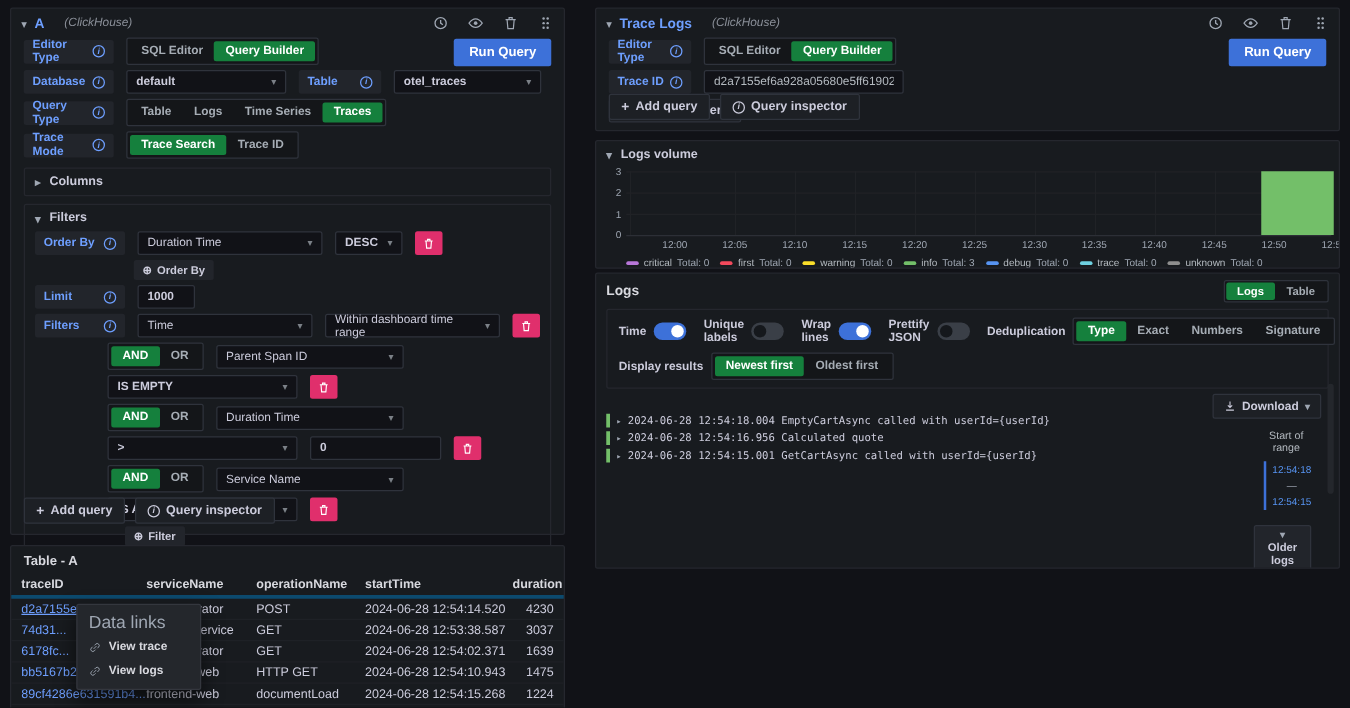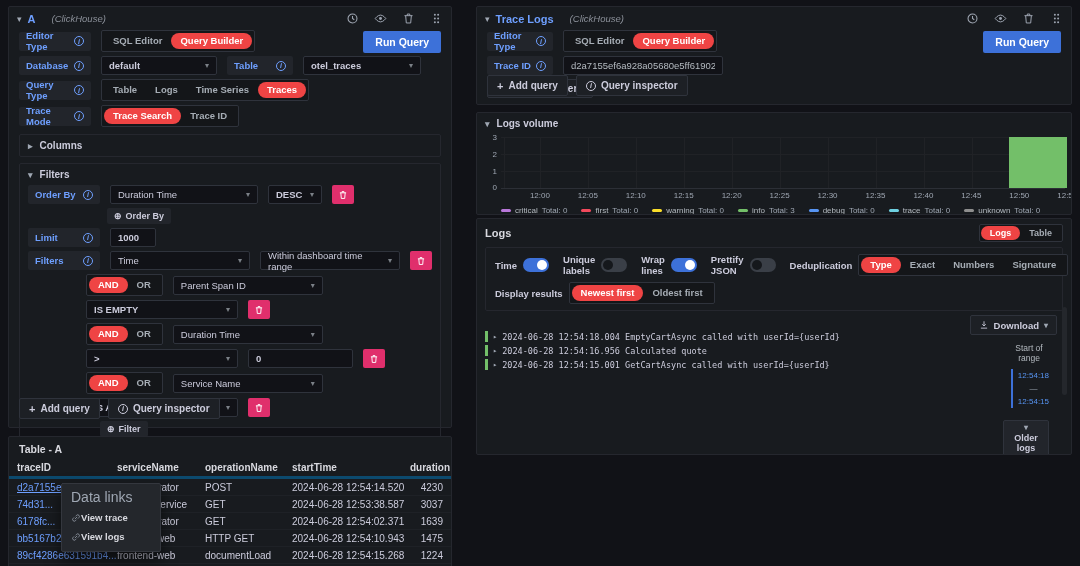--- a/index.html
+++ b/index.html
@@ -22,21 +22,21 @@
   .frow { display:flex; align-items:center; gap:10px; margin-bottom:4px; }
   .chip { flex:0 0 auto; display:inline-flex; align-items:center; justify-content:space-between; gap:5px;
           background:#22252b; color:#6e9fff; font-size:9.5px; font-weight:bold; height:19px;
           padding:0 7px; border-radius:2px; width:72px; }
   .chip.w64 { width:66px; }
   .info { width:10px; height:10px; border:1px solid #6e9fff; border-radius:50%; font-size:7px;
           display:inline-flex; align-items:center; justify-content:center; font-style:italic; flex:0 0 auto;}
   .seg { display:inline-flex; border:1px solid #2f333c; border-radius:2px; background:#141619; padding:2px; }
   .sb { padding:0 9px; height:16px; line-height:16px; border-radius:2px; color:#a6adb5; font-size:9.5px;
         font-weight:bold; cursor:pointer; white-space:nowrap; }
-  .sb.on { background:#ef4444; color:#fff;border-radius:8px; }
+  .sb.on { background:#15803d; color:#fff; }
   .sel { display:flex; align-items:center; justify-content:space-between; background:#111217;
          border:1px solid #2f333c; border-radius:2px; height:19px; padding:0 7px; font-size:9.5px;
          color:#ccccdc; cursor:pointer; }
   .sel .ch { color:#7b8087; font-size:8px; margin-left:6px; }
   .inp { background:#111217; border:1px solid #2f333c; border-radius:2px; height:19px; padding:0 7px;
          font-size:9.5px; color:#ccccdc; font-family:inherit; font-weight:bold; }
   .trash { width:22px; height:19px; background:#e02f6c; border:none; border-radius:2px; display:flex;
            align-items:center; justify-content:center; color:#fff; cursor:pointer; flex:0 0 auto; }
   .trash svg { width:10px; height:10px; }
   .runbtn { position:absolute; right:10px; top:24px; background:#3d71d9; color:#fff; height:22px;
@@ -60,34 +60,34 @@
   
   .tbl { display:grid; grid-template-columns:100px 88px 87px 118px 1fr; padding:0 8px; align-items:center; }
   .tbl.hdr { font-weight:bold; color:#d8d9df; height:20px; border-bottom:3px solid #0c4a6e; }
   .trow { height:17px; border-bottom:1px solid #1e2126; }
   .tbl div:last-child { text-align:right; }
   .tid { color:#6e9fff; white-space:nowrap; overflow:hidden; cursor:pointer; }
   .tid.u { text-decoration:underline; }
   .popup { position:absolute; left:52px; top:46px; width:100px; background:#24272c; border:1px solid #34373e;
            border-radius:2px; box-shadow:0 8px 16px rgba(0,0,0,.55); padding:5px 9px; z-index:9; }
   .popup .ph { color:#9fa7b3; font-size:14px; margin-bottom:3px; }
-  .popup .pi { display:flex; align-items:center; color:#d8d9df; font-weight:bold; font-size:9.5px;
+  .popup .pi { display:flex; align-items:center; gap:6px; color:#d8d9df; font-weight:bold; font-size:9.5px;
                padding:4px 0; cursor:pointer; }
   .popup .pi svg { width:10px; height:10px; color:#9fa7b3; }
 
   
   .plot { position:relative; margin:8px 6px 0 24px; height:52px;
           background-image:repeating-linear-gradient(to right,#202226 0,#202226 1px,transparent 1px,transparent 48px);
           background-position:39px 0; border-bottom:1px solid #2c2f36; }
   .hl { position:absolute; left:0; right:0; height:1px; background:#202226; }
   .ylab { position:absolute; left:-16px; width:12px; text-align:right; font-size:8px; color:#9fa7b3; }
   .bar { position:absolute; top:0; bottom:0; }
   .xlabs { position:relative; margin:2px 6px 0 24px; height:10px; font-size:8px; color:#9fa7b3; }
   .xlabs span { position:absolute; transform:translateX(-50%); white-space:nowrap; }
-  .legend { display:flex; gap:14px; margin:5px 0 0 24px; font-size:8px; color:#b4bac0; align-items:center;
+  .legend { display:flex; gap:9px; margin:5px 0 0 24px; font-size:8px; color:#b4bac0; align-items:center;
             white-space:nowrap; }
   .li { display:flex; align-items:center; gap:4px; }
   .dash { width:10px; height:3px; border-radius:2px; flex:0 0 auto; }
   .tot { color:#9fa7b3; }
 
   
   .lhdr { display:flex; align-items:center; padding:5px 8px 2px 8px; }
   .lhdr .t { font-size:11px; font-weight:bold; color:#d8d9df; }
   .ctrlbox { border:1px solid #25272e; border-radius:2px; margin:3px 8px 0 8px; padding:6px 9px; }
   .crow { display:flex; align-items:center; gap:14px; margin-bottom:6px; }
@@ -155,21 +155,21 @@
       <span class="seg">
         <span class="sb">SQL Editor</span>
         <span class="sb on">Query Builder</span>
       </span>
     </div>
     <div class="frow">
       <span class="chip">
           <span>Database</span>
           <span class="info">i</span>
         </span>
-      <span class="sel" style="width:116px;">
+      <span class="sel" style="width:128px;">
           <b>default</b>
           <span class="ch">▾</span>
         </span>
       <span class="chip" style="width:66px;">
           <span>Table</span>
           <span class="info">i</span>
         </span>
       <span class="sel" style="width:118px;">
           <b>otel_traces</b>
           <span class="ch">▾</span>

